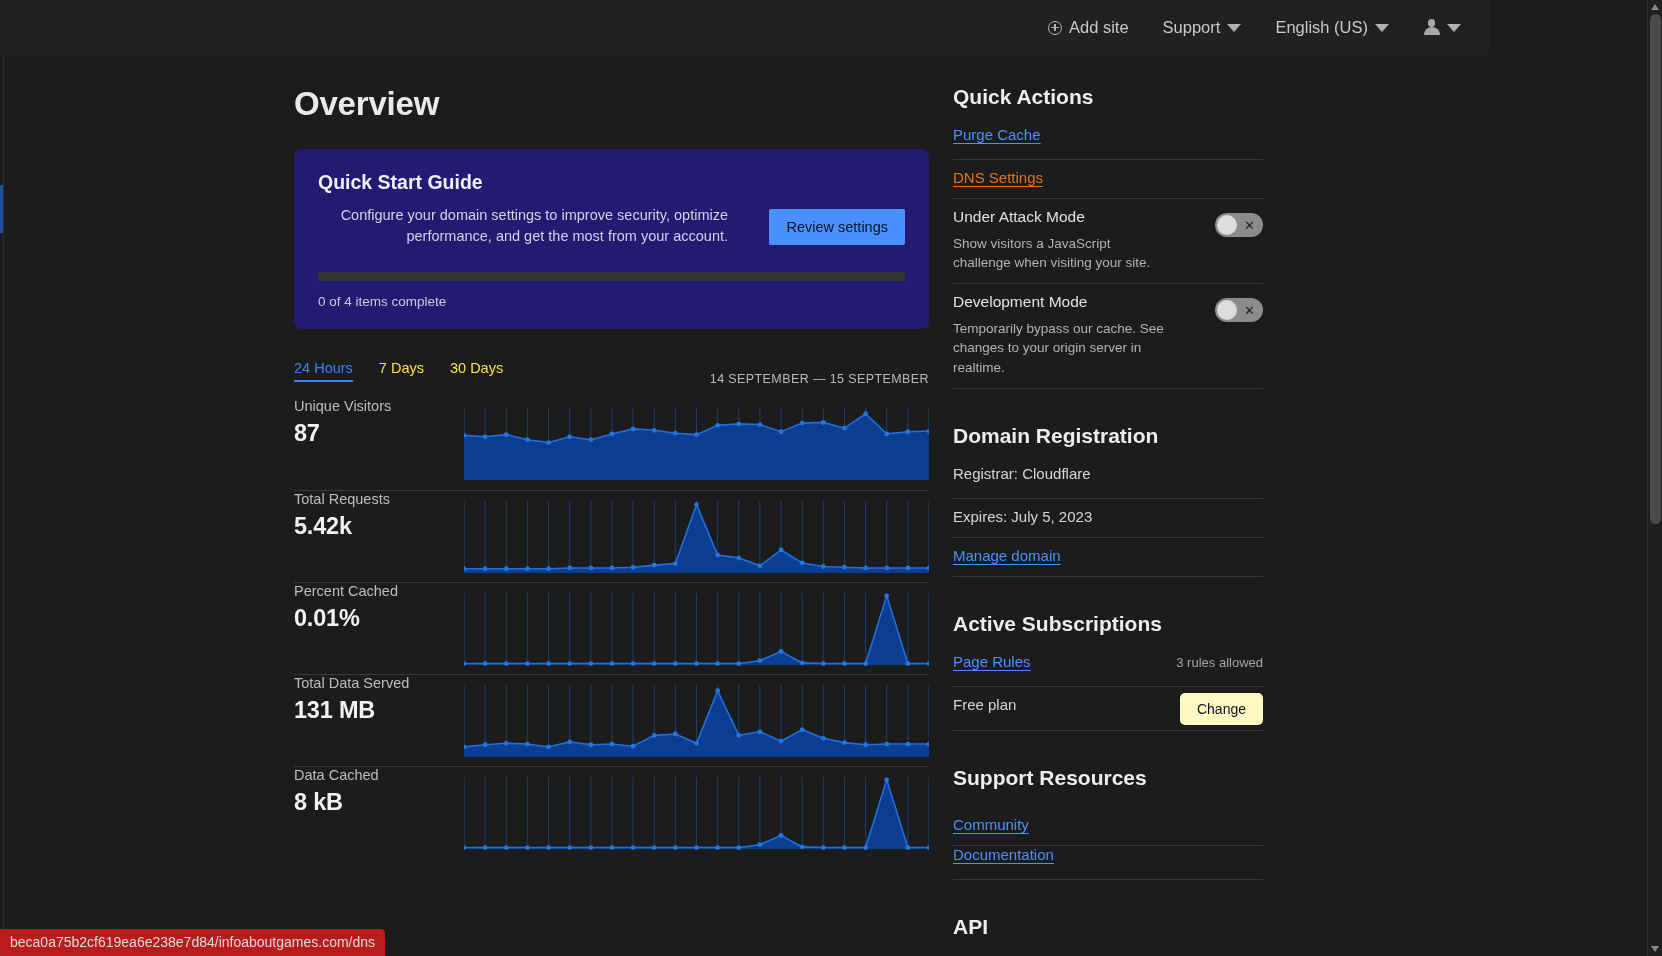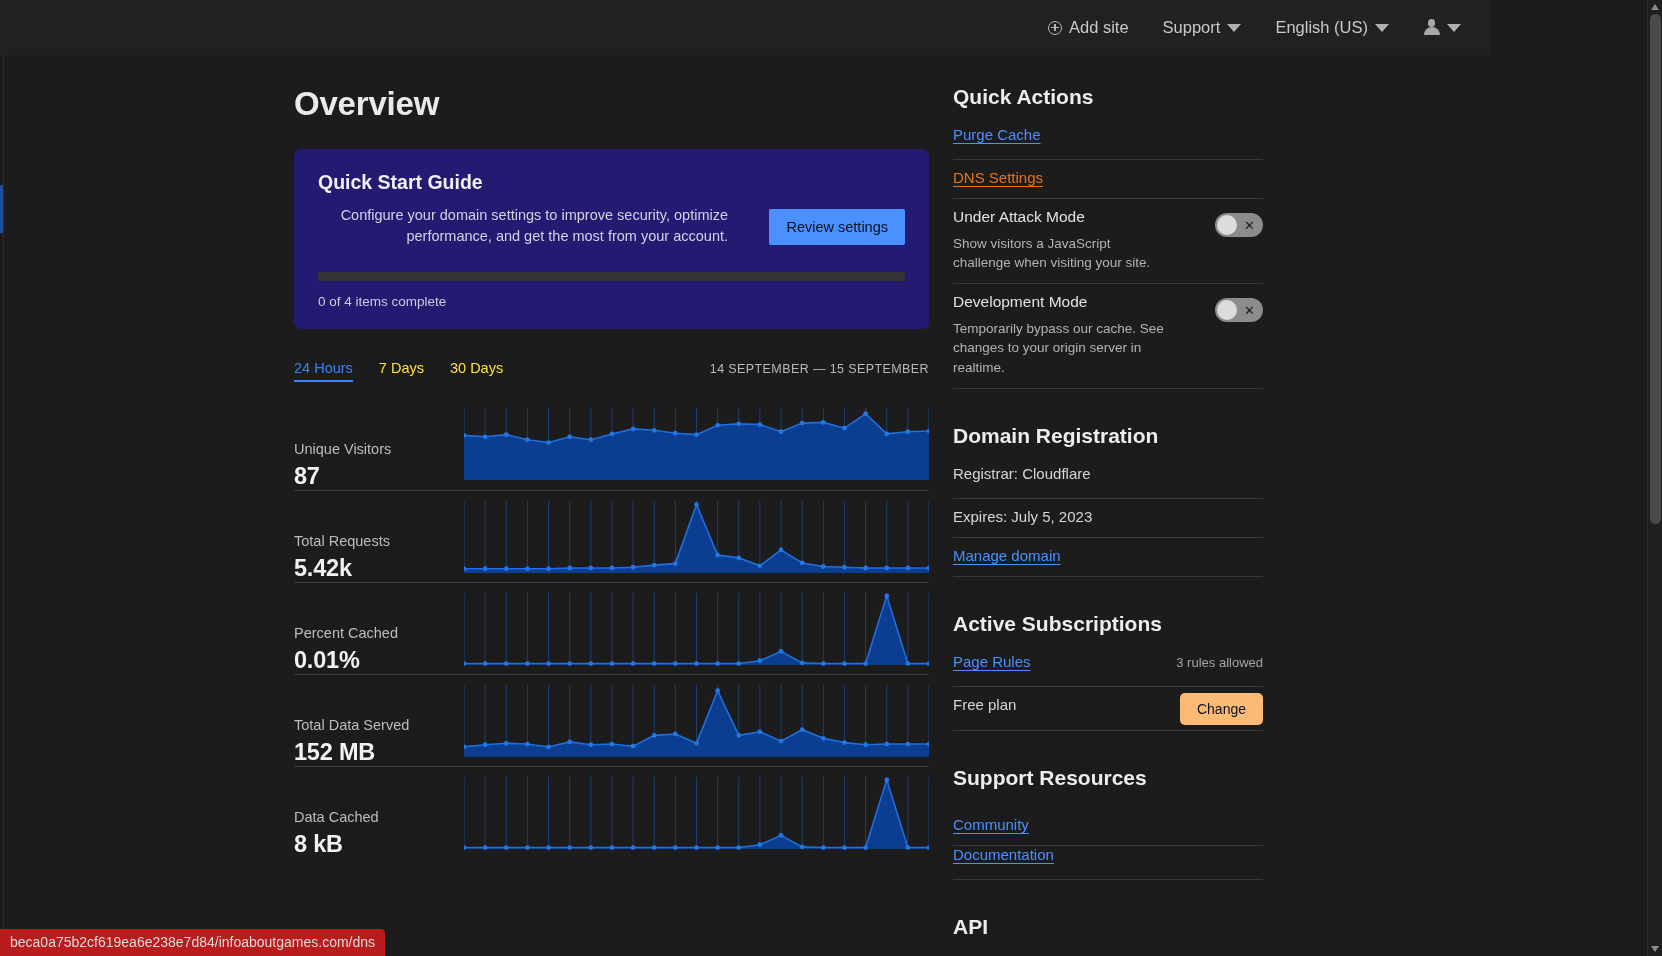--- a/index.html
+++ b/index.html
@@ -199,31 +199,31 @@
     margin-right: 26px;
     cursor: pointer;
     padding-bottom: 4px;
   }
   .tab.active {
     color: #3b82f6;
     border-bottom: 2px solid #3b82f6;
   }
   .date-range {
     position: absolute;
-    right: 0; top: 2px;
+    right: 0; top: 12px;
     font-size: 12.5px;
     letter-spacing: 0.4px;
     color: #b9b9b9;
   }
 
   
   .metrics { margin-top: 12px; }
   .metric-row {
     display: flex;
-    align-items: flex-end;
+    align-items: flex-start;
     height: 92px;
     border-top: 1px solid #3a3a3a;
     position: relative;
   }
   .metric-row:first-child { border-top: none; }
   .metric-info { width: 175px; flex: none; }
   .metric-label {
     font-size: 14.5px;
     color: #bdbdbd;
     margin-bottom: 6px;
@@ -337,21 +337,21 @@
     right: 8px; top: 50%;
     transform: translateY(-50%);
     font-size: 13px;
     color: #1c1c1c;
     line-height: 1;
   }
 
   .change-btn {
     position: absolute;
     right: 0; top: 6px;
-    background: #fdba74;
+    background: #fef9c3;
     color: #0c1220;
     border: none;
     border-radius: 5px;
     font-size: 14px;
     font-family: "Liberation Sans", sans-serif;
     padding: 8px 17px;
     cursor: pointer;
   }
   .side-h3 {
     font-size: 16px;
@@ -597,21 +597,21 @@
               <ellipse cx="427.27272727272725" cy="8.879999999999995" rx="2.4" ry="2.4" fill="#2277e6"></ellipse>
               <ellipse cx="448.6363636363636" cy="76.56" rx="2.4" ry="2.4" fill="#2277e6"></ellipse>
               <ellipse cx="470" cy="76.56" rx="2.4" ry="2.4" fill="#2277e6"></ellipse>
             </svg>
           </div>
       </div>
 
       <div class="metric-row">
         <div class="metric-info">
           <div class="metric-label">Total Data Served</div>
-          <div class="metric-value">152 MB</div>
+          <div class="metric-value">131 MB</div>
         </div>
         <div class="metric-chart">
             <svg viewBox="0 0 470 84" preserveAspectRatio="none">
               <line x1="0" x2="0" y1="6" y2="78" stroke="#1d3f73" stroke-width="1"></line>
               <line x1="21.363636363636363" x2="21.363636363636363" y1="6" y2="78" stroke="#1d3f73" stroke-width="1"></line>
               <line x1="42.72727272727273" x2="42.72727272727273" y1="6" y2="78" stroke="#1d3f73" stroke-width="1"></line>
               <line x1="64.0909090909091" x2="64.0909090909091" y1="6" y2="78" stroke="#1d3f73" stroke-width="1"></line>
               <line x1="85.45454545454545" x2="85.45454545454545" y1="6" y2="78" stroke="#1d3f73" stroke-width="1"></line>
               <line x1="106.81818181818181" x2="106.81818181818181" y1="6" y2="78" stroke="#1d3f73" stroke-width="1"></line>
               <line x1="128.1818181818182" x2="128.1818181818182" y1="6" y2="78" stroke="#1d3f73" stroke-width="1"></line>

